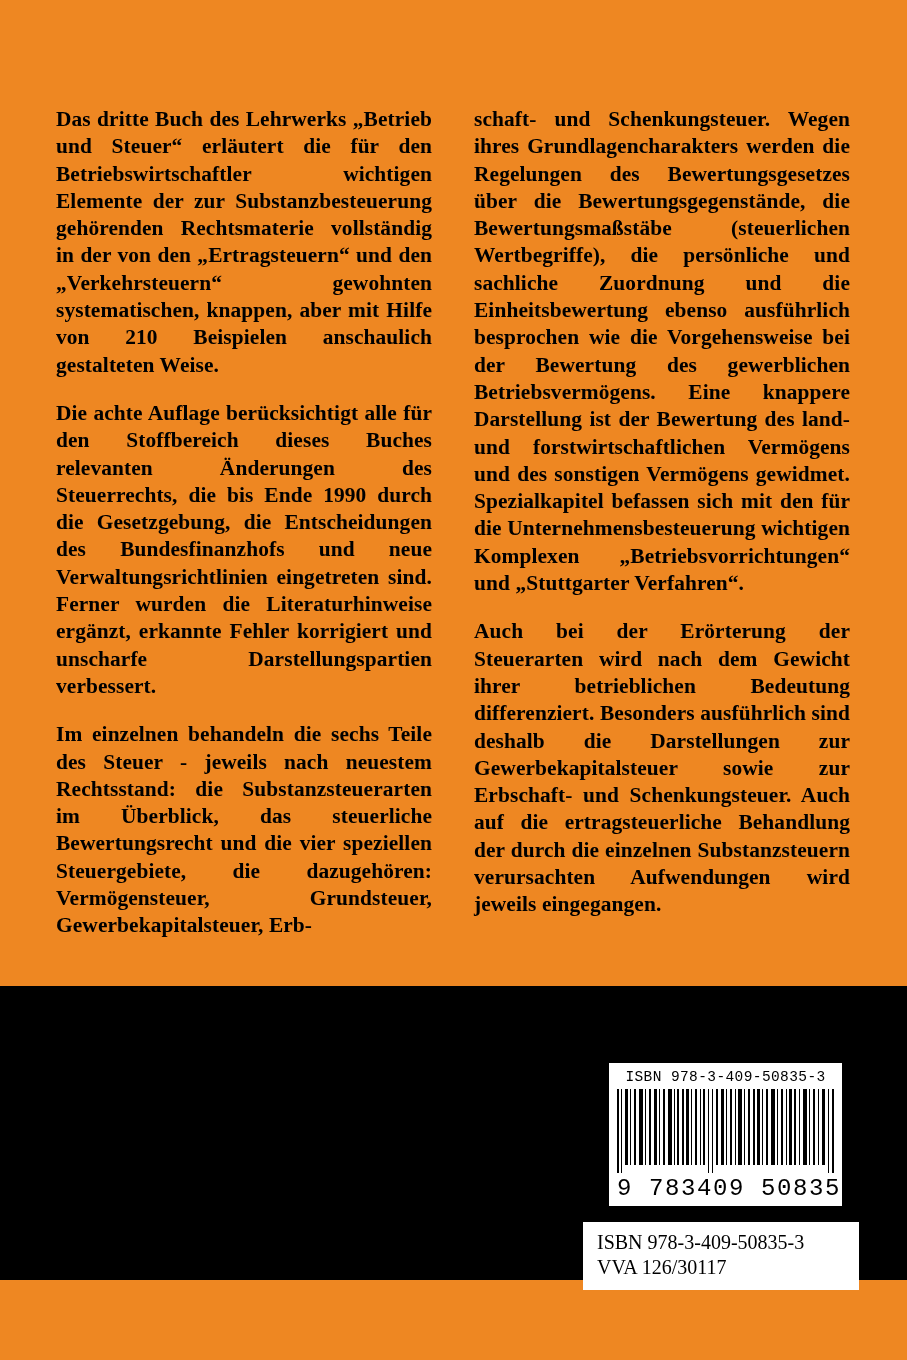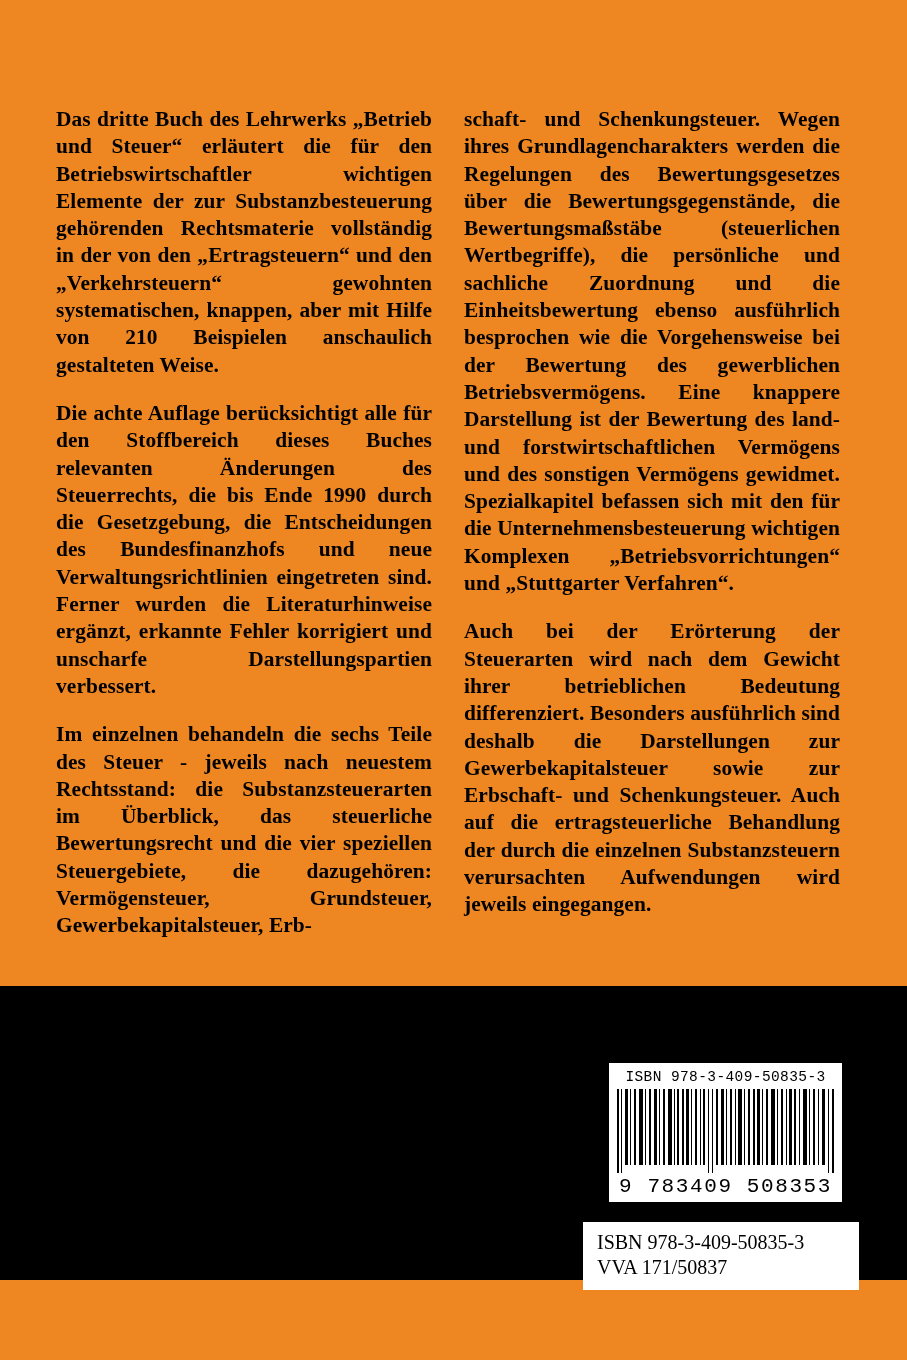--- a/index.html
+++ b/index.html
@@ -17,21 +17,21 @@
   .page {
     position: absolute;
     inset: 0;
   }
   .text-area {
     position: absolute;
     left: 56px;
     top: 106px;
     width: 795px;
     display: flex;
-    gap: 32px;
+    gap: 42px;
   }
   .column {
     width: 376px;
   }
   .para {
     font-size: 21.4px;
     line-height: 27.3px;
     color: #000;
     text-align: justify;
     text-justify: inter-word;
@@ -69,21 +69,21 @@
     margin-bottom: 4px;
     white-space: nowrap;
   }
   .bars {
     height: 84px;
     width: 100%;
     display: block;
   }
   .barcode-digits {
     font-family: "Liberation Mono", monospace;
-    font-size: 21px;
+    font-size: 24px;
     letter-spacing: 1.6px;
     color: #000;
     text-align: center;
     margin-top: 2px;
     white-space: nowrap;
   }
   .isbn-label-box {
     position: absolute;
     left: 583px;
     top: 1222px;
@@ -169,16 +169,16 @@
       <rect x="201" y="0" width="1" height="76" fill="#000"></rect>
       <rect x="205" y="0" width="3" height="76" fill="#000"></rect>
       <rect x="211" y="0" width="1" height="84" fill="#000"></rect>
       <rect x="215" y="0" width="2" height="84" fill="#000"></rect>
     </svg>
     <div class="barcode-digits">9 783409 508353</div>
   </div>
 
   <div class="isbn-label-box">
     <div class="isbn-line">ISBN 978-3-409-50835-3</div>
-    <div class="isbn-line">VVA 171/50837</div>
+    <div class="isbn-line">VVA 126/30117</div>
   </div>
 
 </div>
 
 </body></html>

